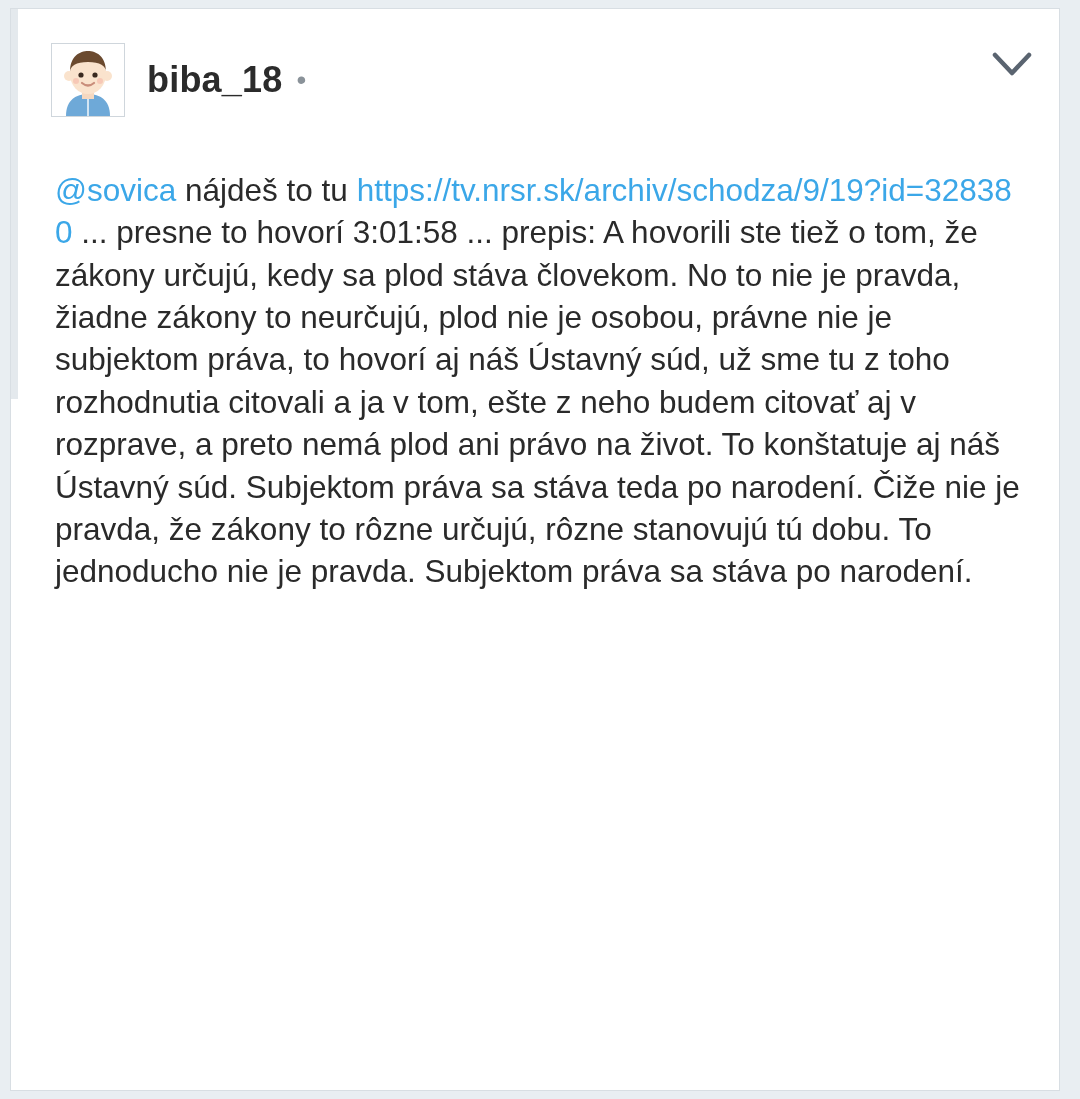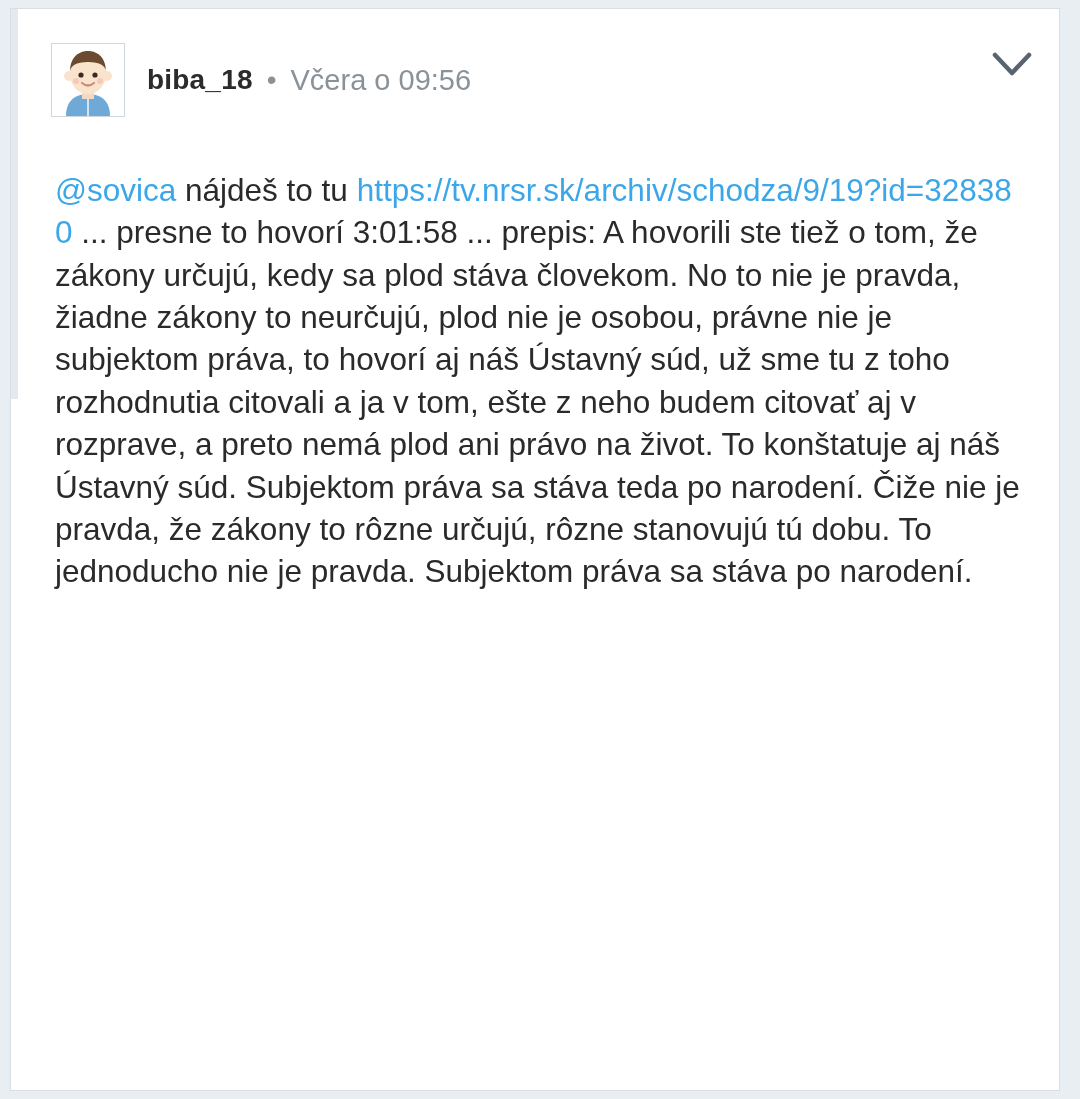--- a/index.html
+++ b/index.html
@@ -49,21 +49,21 @@
     border: 1px solid #cfd6dc;
     box-sizing: border-box;
     background: #fdfdfd;
     flex: 0 0 auto;
     position: relative;
     overflow: hidden;
   }
   .avatar svg { display: block; }
   .author {
     margin-left: 22px;
-    font-size: 28px;
+    font-size: 36px;
     font-weight: bold;
     color: #2b2b2b;
     letter-spacing: 0.2px;
     white-space: nowrap;
   }
   .dot-sep {
     margin-left: 14px;
     font-size: 28px;
     color: #8a9299;
   }
@@ -125,21 +125,20 @@
           <circle cx="43" cy="31" r="2.6" fill="#3a2a20"></circle>
           <path d="M30 39 q6 5 12 0" stroke="#c98d7a" stroke-width="2.2" fill="none" stroke-linecap="round"></path>
           <circle cx="24" cy="37" r="3" fill="#f6bfae" opacity="0.75"></circle>
           <circle cx="48" cy="37" r="3" fill="#f6bfae" opacity="0.75"></circle>
           <path d="M36 55 v17" stroke="#ffffff" stroke-width="2" opacity="0.7"></path>
         </svg>
       </div>
 
       <span class="author">biba_18</span>
       <span class="dot-sep">•</span>
-      <span class="timestamp">Včera o 09:56</span>
     </div>
 
     <div class="chevron">
       <svg width="54" height="54" viewBox="0 0 54 54" aria-hidden="true">
         <path d="M10 18 L27 36 L44 18" stroke="#5a6470" stroke-width="4.5" fill="none" stroke-linecap="round" stroke-linejoin="round"></path>
       </svg>
     </div>
 
     <div class="post-body">
       <a class="mention" href="#">@sovica</a><span class="body-text"> nájdeš to tu </span><a class="link" href="#">https://tv.nrsr.sk/archiv/schodza/9/19?id=328380</a><span class="body-text"> ... presne to hovorí 3:01:58 ... prepis: A hovorili ste tiež o tom, že zákony určujú, kedy sa plod stáva človekom. No to nie je pravda, žiadne zákony to neurčujú, plod nie je osobou, právne nie je subjektom práva, to hovorí aj náš Ústavný súd, už sme tu z toho rozhodnutia citovali a ja v tom, ešte z neho budem citovať aj v rozprave, a preto nemá plod ani právo na život. To konštatuje aj náš Ústavný súd. Subjektom práva sa stáva teda po narodení. Čiže nie je pravda, že zákony to rôzne určujú, rôzne stanovujú tú dobu. To jednoducho nie je pravda. Subjektom práva sa stáva po narodení.</span>

